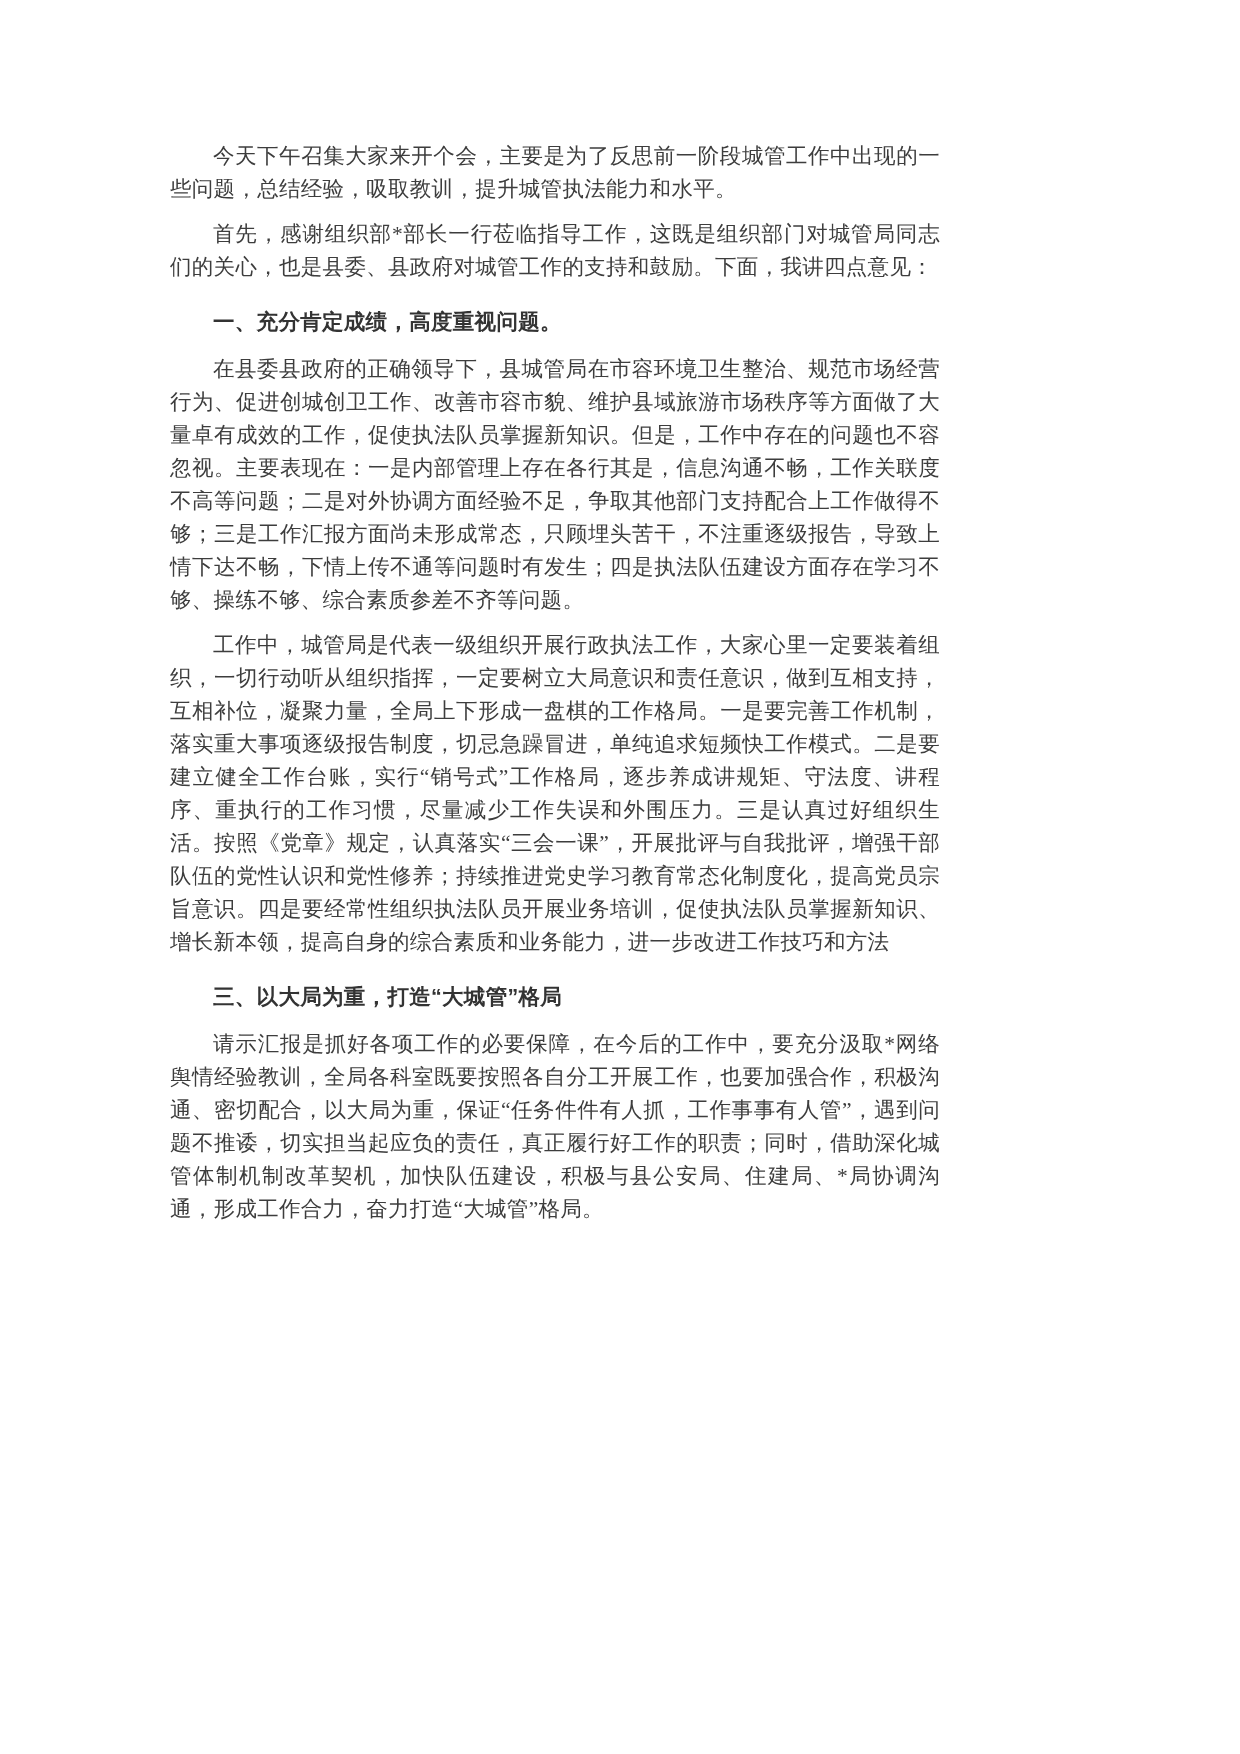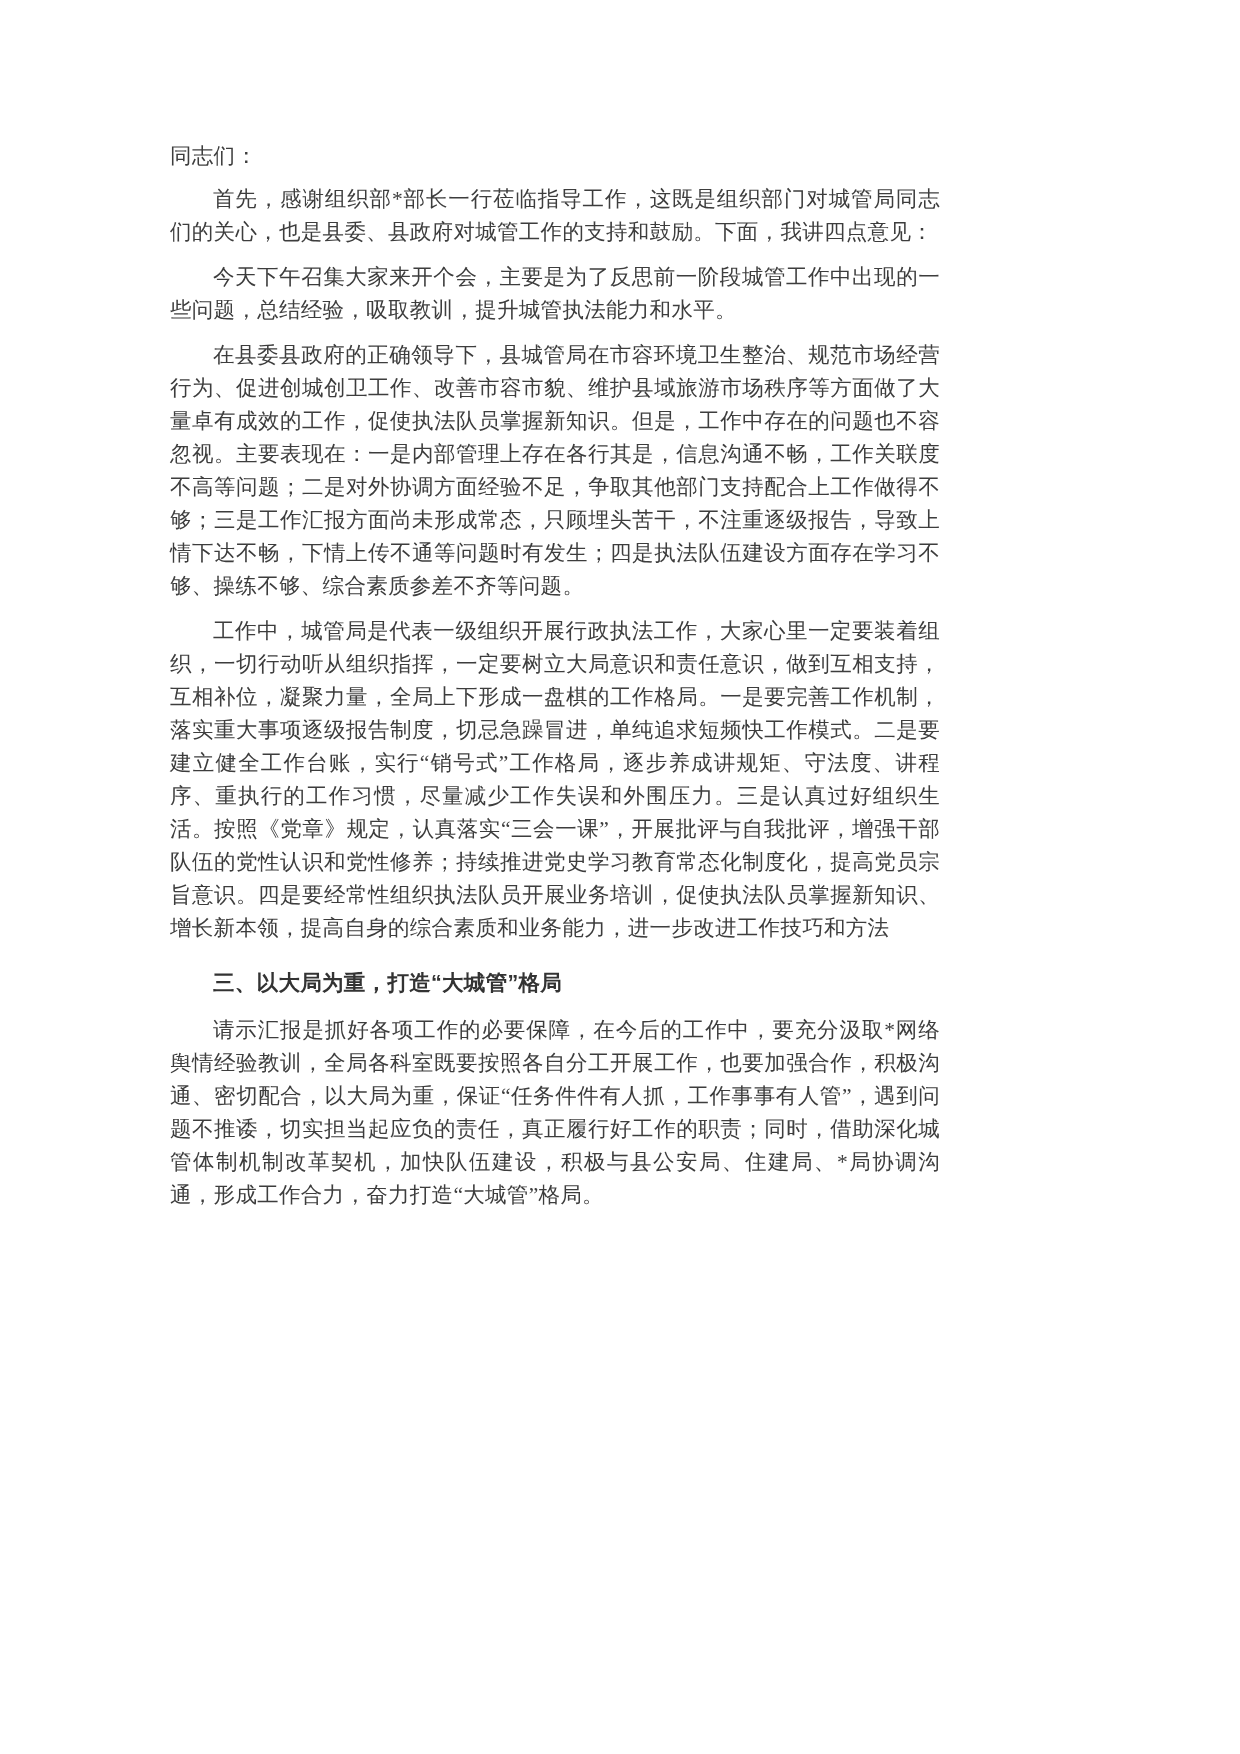--- a/index.html
+++ b/index.html
@@ -50,21 +50,21 @@
     font-weight: bold;
     color: #333333;
     margin: 22px 0 14px 0;
   }
 </style>
 </head>
 <body>
 
 <div class="page">
   <div class="doc-body" id="doc-body">
-      <p class="salutation">同志们：</p>
+      <p class="para">今天下午召集大家来开个会，主要是为了反思前一阶段城管工作中出现的一些问题，总结经验，吸取教训，提升城管执法能力和水平。</p>
       <p class="para">首先，感谢组织部*部长一行莅临指导工作，这既是组织部门对城管局同志们的关心，也是县委、县政府对城管工作的支持和鼓励。下面，我讲四点意见：</p>
-      <p class="para">今天下午召集大家来开个会，主要是为了反思前一阶段城管工作中出现的一些问题，总结经验，吸取教训，提升城管执法能力和水平。</p>
+      <p class="heading">一、充分肯定成绩，高度重视问题。</p>
       <p class="para">在县委县政府的正确领导下，县城管局在市容环境卫生整治、规范市场经营行为、促进创城创卫工作、改善市容市貌、维护县域旅游市场秩序等方面做了大量卓有成效的工作，促使执法队员掌握新知识。但是，工作中存在的问题也不容忽视。主要表现在：一是内部管理上存在各行其是，信息沟通不畅，工作关联度不高等问题；二是对外协调方面经验不足，争取其他部门支持配合上工作做得不够；三是工作汇报方面尚未形成常态，只顾埋头苦干，不注重逐级报告，导致上情下达不畅，下情上传不通等问题时有发生；四是执法队伍建设方面存在学习不够、操练不够、综合素质参差不齐等问题。</p>
       <p class="para">工作中，城管局是代表一级组织开展行政执法工作，大家心里一定要装着组织，一切行动听从组织指挥，一定要树立大局意识和责任意识，做到互相支持，互相补位，凝聚力量，全局上下形成一盘棋的工作格局。一是要完善工作机制，落实重大事项逐级报告制度，切忌急躁冒进，单纯追求短频快工作模式。二是要建立健全工作台账，实行“销号式”工作格局，逐步养成讲规矩、守法度、讲程序、重执行的工作习惯，尽量减少工作失误和外围压力。三是认真过好组织生活。按照《党章》规定，认真落实“三会一课”，开展批评与自我批评，增强干部队伍的党性认识和党性修养；持续推进党史学习教育常态化制度化，提高党员宗旨意识。四是要经常性组织执法队员开展业务培训，促使执法队员掌握新知识、增长新本领，提高自身的综合素质和业务能力，进一步改进工作技巧和方法</p>
       <p class="heading">三、以大局为重，打造“大城管”格局</p>
       <p class="para">请示汇报是抓好各项工作的必要保障，在今后的工作中，要充分汲取*网络舆情经验教训，全局各科室既要按照各自分工开展工作，也要加强合作，积极沟通、密切配合，以大局为重，保证“任务件件有人抓，工作事事有人管”，遇到问题不推诿，切实担当起应负的责任，真正履行好工作的职责；同时，借助深化城管体制机制改革契机，加快队伍建设，积极与县公安局、住建局、*局协调沟通，形成工作合力，奋力打造“大城管”格局。</p>
     </div>
 </div>
 
 </body></html>

